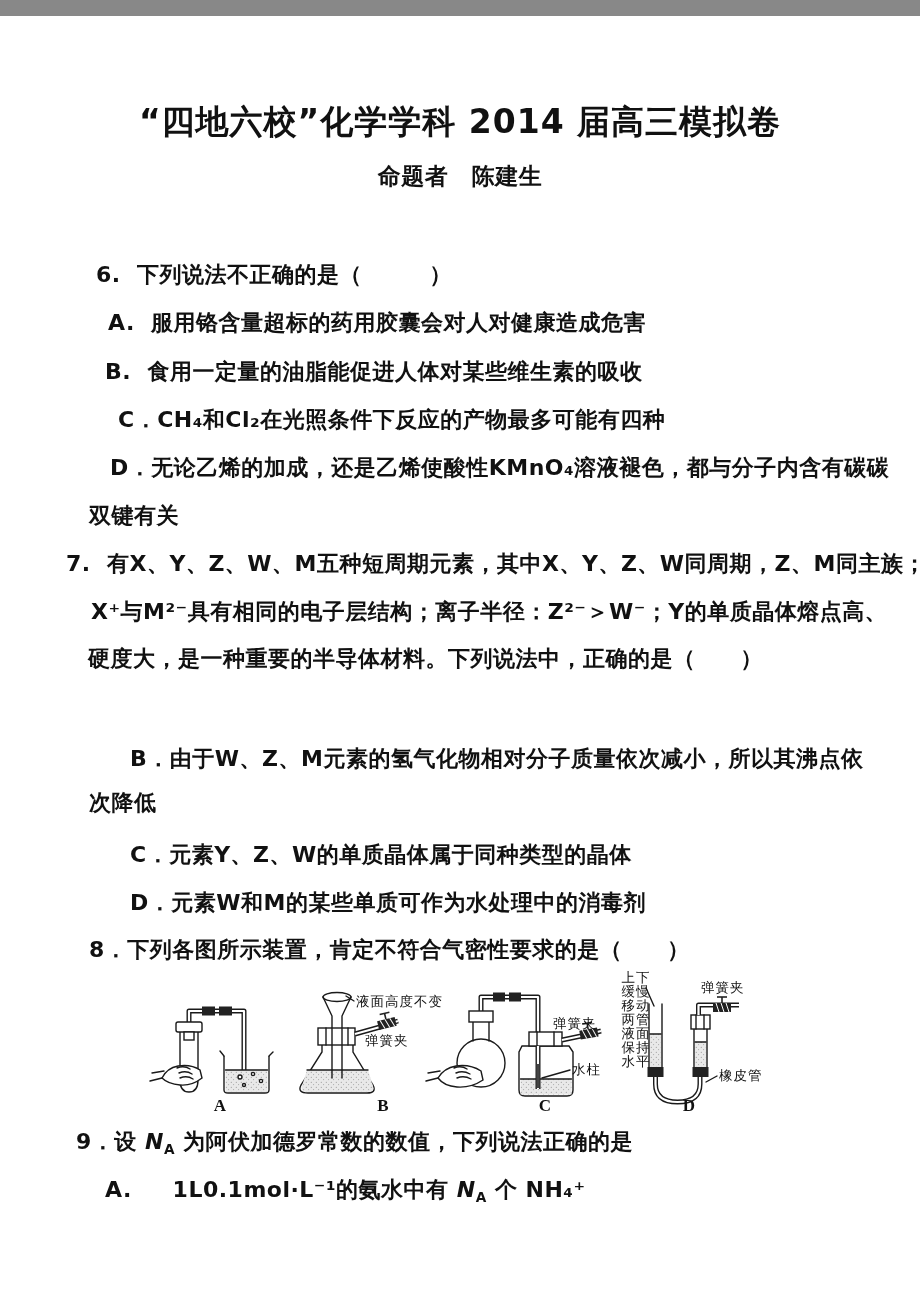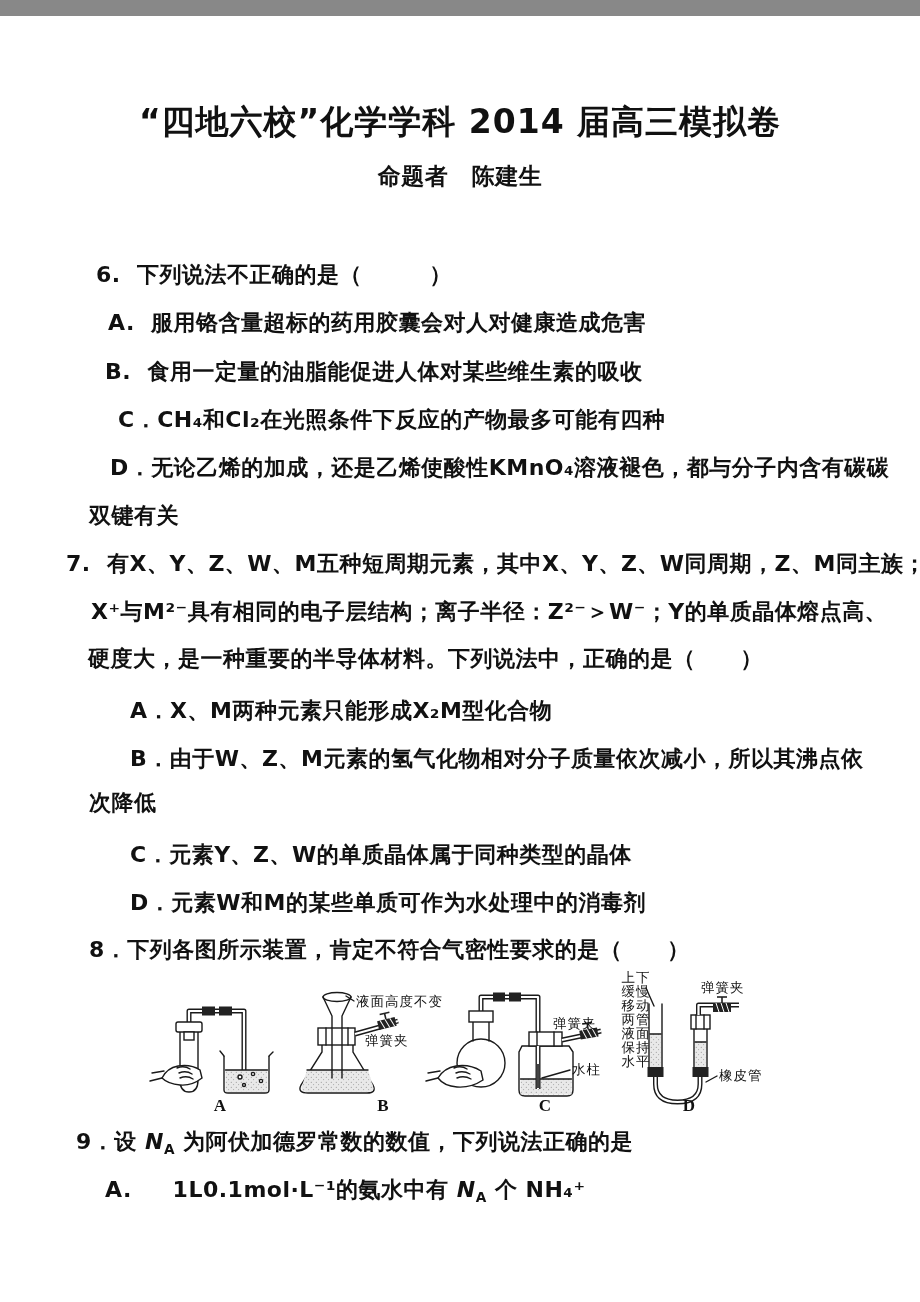--- a/index.html
+++ b/index.html
@@ -41,21 +41,20 @@
   <div class="ln" style="left:96px;top:246px;">6.  下列说法不正确的是（　　　）</div>
   <div class="ln" style="left:108px;top:294px;">A.  服用铬含量超标的药用胶囊会对人对健康造成危害</div>
   <div class="ln" style="left:105px;top:343px;">B.  食用一定量的油脂能促进人体对某些维生素的吸收</div>
   <div class="ln" style="left:118px;top:391px;">C．CH₄和Cl₂在光照条件下反应的产物最多可能有四种</div>
   <div class="ln" style="left:110px;top:439px;">D．无论乙烯的加成，还是乙烯使酸性KMnO₄溶液褪色，都与分子内含有碳碳</div>
   <div class="ln" style="left:89px;top:487px;">双键有关</div>
 
   <div class="ln" style="left:66px;top:535px;">7.  有X、Y、Z、W、M五种短周期元素，其中X、Y、Z、W同周期，Z、M同主族；</div>
   <div class="ln" style="left:88px;top:630px;">硬度大，是一种重要的半导体材料。下列说法中，正确的是（　　）</div>
   <div class="ln" style="left:91px;top:583px;">X⁺与M²⁻具有相同的电子层结构；离子半径：Z²⁻＞W⁻；Y的单质晶体熔点高、</div>
-  <div class="ln" style="left:130px;top:682px;">A．X、M两种元素只能形成X₂M型化合物</div>
   <div class="ln" style="left:130px;top:730px;">B．由于W、Z、M元素的氢气化物相对分子质量依次减小，所以其沸点依</div>
   <div class="ln" style="left:89px;top:774px;">次降低</div>
   <div class="ln" style="left:130px;top:826px;text-align:center;">C．元素Y、Z、W的单质晶体属于同种类型的晶体</div>
   <div class="ln" style="left:130px;top:874px;">D．元素W和M的某些单质可作为水处理中的消毒剂</div>
 
   <div class="ln" style="left:89px;top:921px;">8．下列各图所示装置，肯定不符合气密性要求的是（　　）</div>
 
   <svg class="figure" width="740" height="155" viewBox="0 0 740 155">
     <defs>
       <pattern id="liq" patternUnits="userSpaceOnUse" width="5" height="5">

